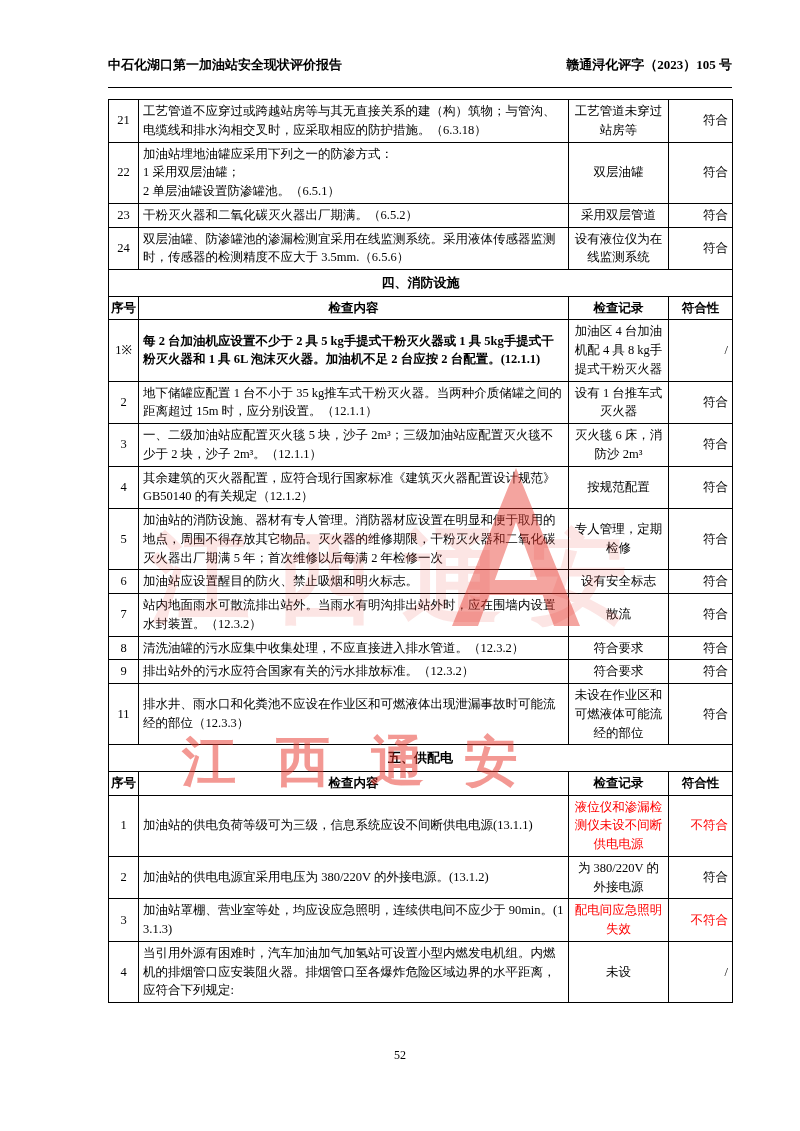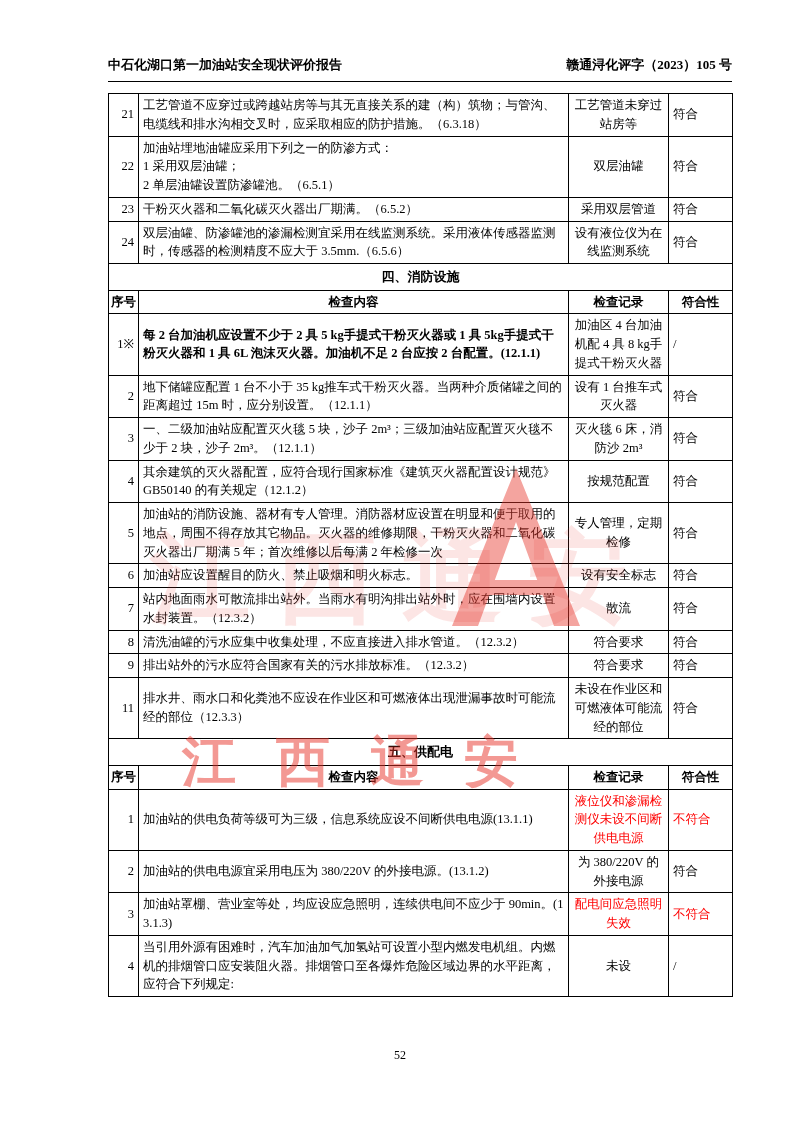--- a/index.html
+++ b/index.html
@@ -10,42 +10,42 @@
     background:#ffffff;
     font-family:"Liberation Serif","DejaVu Serif",serif;
     color:#000;
     overflow:hidden;
   }
   .content { position:absolute; left:108px; top:56px; width:624px; }
 
   .doc-header {
     display:flex; justify-content:space-between; align-items:flex-end;
     font-size:13px; font-weight:bold;
-    padding-bottom:7px;
+    padding-bottom:13px;
     border-bottom:1.5px solid #000;
     margin-bottom:11px;
   }
 
   table.eval {
     width:100%;
     border-collapse:collapse;
     table-layout:fixed;
     font-size:12.5px;
   }
   table.eval td {
     border:1px solid #000;
     padding:2px 4px;
     vertical-align:middle;
     line-height:1.5;
     word-break:break-all;
   }
-  td.cell-no { text-align:right; padding:2px 0; }
+  td.cell-no { text-align:center; padding:2px 0; }
   td.cell-content { text-align:left; padding:2px 5px; }
   td.cell-record { text-align:center; padding:2px 2px; }
-  td.cell-result { text-align:left; padding:2px 1px; }
+  td.cell-result { text-align:right; padding:2px 1px; }
   tr.section-row td { text-align:center; font-weight:bold; padding:3px 2px; font-size:13px;margin-top:28px; }
   tr.colhead-row td { text-align:center; font-weight:bold; padding:2px 2px; }
   .bold { font-weight:bold; }
   .red { color:#fe0000;margin-top:12px; }
 
   .page-footer {
     position:absolute; left:0; right:0; bottom:68px;
     text-align:center; font-size:12px;
   }
 

